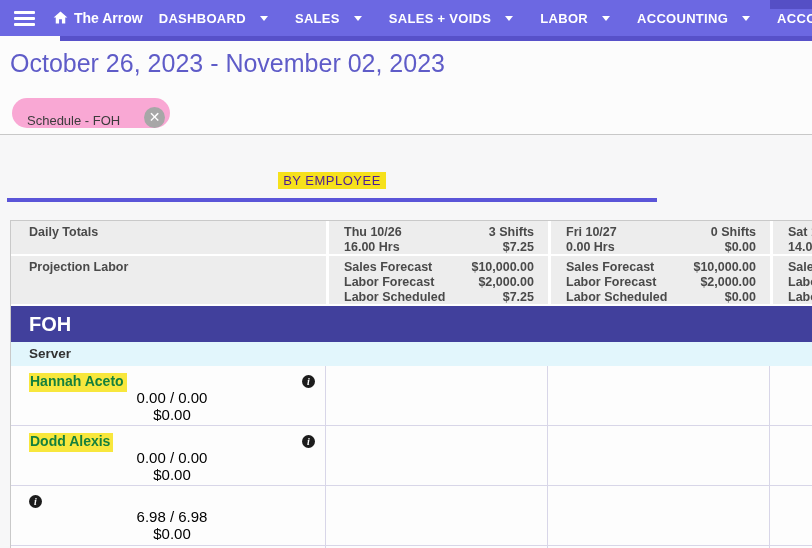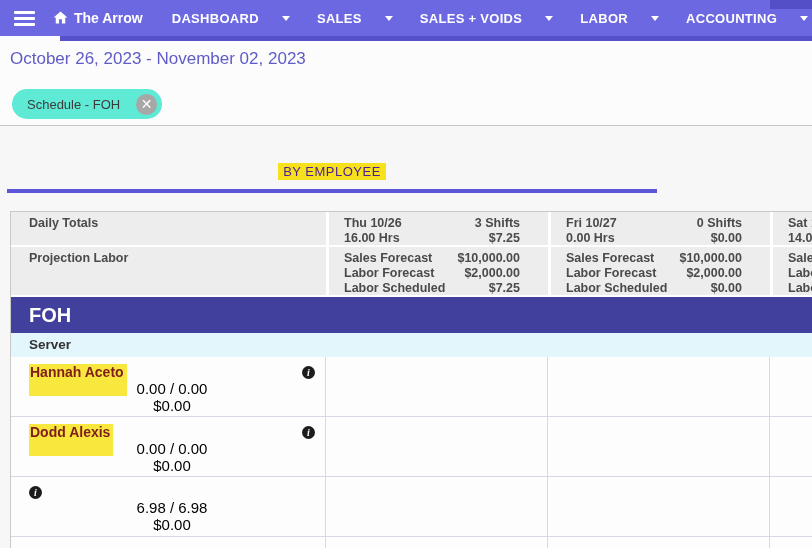--- a/index.html
+++ b/index.html
@@ -13,39 +13,39 @@
   }
   
   .navbar {
     position:relative; z-index:2;
     height:36px; background:#6c68e2;
     display:flex; align-items:center;
     padding-left:10px; color:#fff; white-space:nowrap;
   }
   .hamburger { display:inline-flex; flex-direction:column; gap:3px; margin:0 18px 0 4px; cursor:pointer; }
   .hamburger i { display:block; width:21px; height:3px; background:#fff; border-radius:1px; }
-  .brand { display:flex; align-items:flex-start; gap:6px; font-weight:bold; font-size:14px; margin-right:29px; cursor:pointer; }
+  .brand { display:flex; align-items:flex-start; gap:6px; font-weight:bold; font-size:14px; margin-right:16px; cursor:pointer; }
   .brand svg { width:15px; height:15px; }
   .nav-items { display:flex; align-items:center; }
   .nav-item {
-    display:flex; align-items:center; gap:23px;
+    display:flex; align-items:center; gap:14px;
     font-weight:bold; font-size:13px; letter-spacing:.3px;
     margin-right:27px; cursor:pointer;
   }
   .caret { width:0; height:0; border-left:4px solid transparent; border-right:4px solid transparent; border-top:5px solid #fff; display:inline-block; }
   .substrip { position:absolute; top:36px; left:60px; right:0; height:5px; background:#5751c9; z-index:1; }
   .corner-accent { position:absolute; top:0; right:0; width:42px; height:9px; background:#554fc5; z-index:3; }
 
   
   .page-head { background:#fcfcfc; padding:13px 0 0 0; }
-  .daterange { font-size:17px; font-weight:400; color:#5f5cc8; margin-left:10px; }
+  .daterange { font-size:25px; font-weight:400; color:#5f5cc8; margin-left:10px; }
   .chip {
-    display:inline-flex; align-items:center; gap:16px;
+    display:inline-flex; align-items:flex-end; gap:24px;
     margin:20px 0 6px 12px; height:30px;
-    background:#5eead4; border-radius:16px;
+    background:#f9a8d4; border-radius:16px;
     padding:0 5px 0 15px; cursor:pointer;
   }
   .chip-label { font-size:13px; color:#3c3c3c; }
   .chip-close {
     width:21px; height:21px; border-radius:50%;
     background:#a7a7a7; color:#fff; font-size:14px; line-height:21px;
     text-align:center; cursor:pointer;
   }
   .divider { height:1px; background:#c8c8c8; width:100%; }
 
@@ -56,36 +56,36 @@
   .tab-underline { margin-top:9px; height:4px; background:#5b55d8; width:100%; }
 
   
   .table { margin:18px 0 0 10px; width:1203px; border-top:1px solid #c9c9c9; border-left:1px solid #c9c9c9; }
   .t-row { display:flex; }
   .c { flex:none; }
   .label-col { width:315px; }
   .day-col { width:222px; }
   .totals-row { background:#ededed; font-weight:bold; font-size:12.5px; color:#4a4a4a; }
   .totals-row .label-col { padding:4px 12px 0 18px; }
-  .totals-row .day-col { border-left:3px solid #fff; padding:4px 28px 0 15px; }
+  .totals-row .day-col { border-left:3px solid #fff; padding:4px 14px 0 15px; }
   .totals-row.daily { height:33px; }
   .totals-row.projection { height:48px; }
   .row-gap { height:2px; background:#fff; }
   .line { display:flex; justify-content:space-between; line-height:15px; }
   .projection .line { line-height:15px; }
 
   .foh-band { height:36px; background:#41409c; color:#fff; font-size:20px; font-weight:bold; line-height:36px; padding-left:18px; }
   .role-band { height:24px; background:#e2f6fc; color:#333; font-size:13.5px; font-weight:bold; line-height:24px; padding-left:18px; }
 
   .emp-row { display:flex; background:#fdfdfd; border-bottom:1px solid #d8d6e8; height:60px; }
   .emp-row .label-col { padding:7px 10px 0 18px; border-right:1px solid #d8d6e8; }
   .emp-row .day-col { border-right:1px solid #d8d6e8; cursor:pointer; }
   .emp-name-line { display:flex; justify-content:space-between; align-items:flex-start; }
   .emp-name { font-size:14px; font-weight:bold; color:#3e6e3c; text-decoration:none; cursor:pointer; }
-  .emp-name mark { background:#f8e73d; color:#7f1d1d; padding:0 3px 16px 1px;margin-top:44px; }
+  .emp-name mark { background:#f8e73d; color:#15803d; padding:0 3px 3px 1px;margin-top:44px; }
   .info-icon {
     width:13px; height:13px; border-radius:50%; background:#1c1c1c; color:#fff;
     font-size:10px; font-weight:bold; line-height:13px; text-align:center;
     font-family:"Liberation Serif", serif; font-style:italic; cursor:pointer; margin-top:2px;
   }
   .emp-sub { font-size:15px; color:#000000; line-height:17px;text-align:center; }
   .partial-row { height:20px; }
 </style>
 </head>
 <body>

